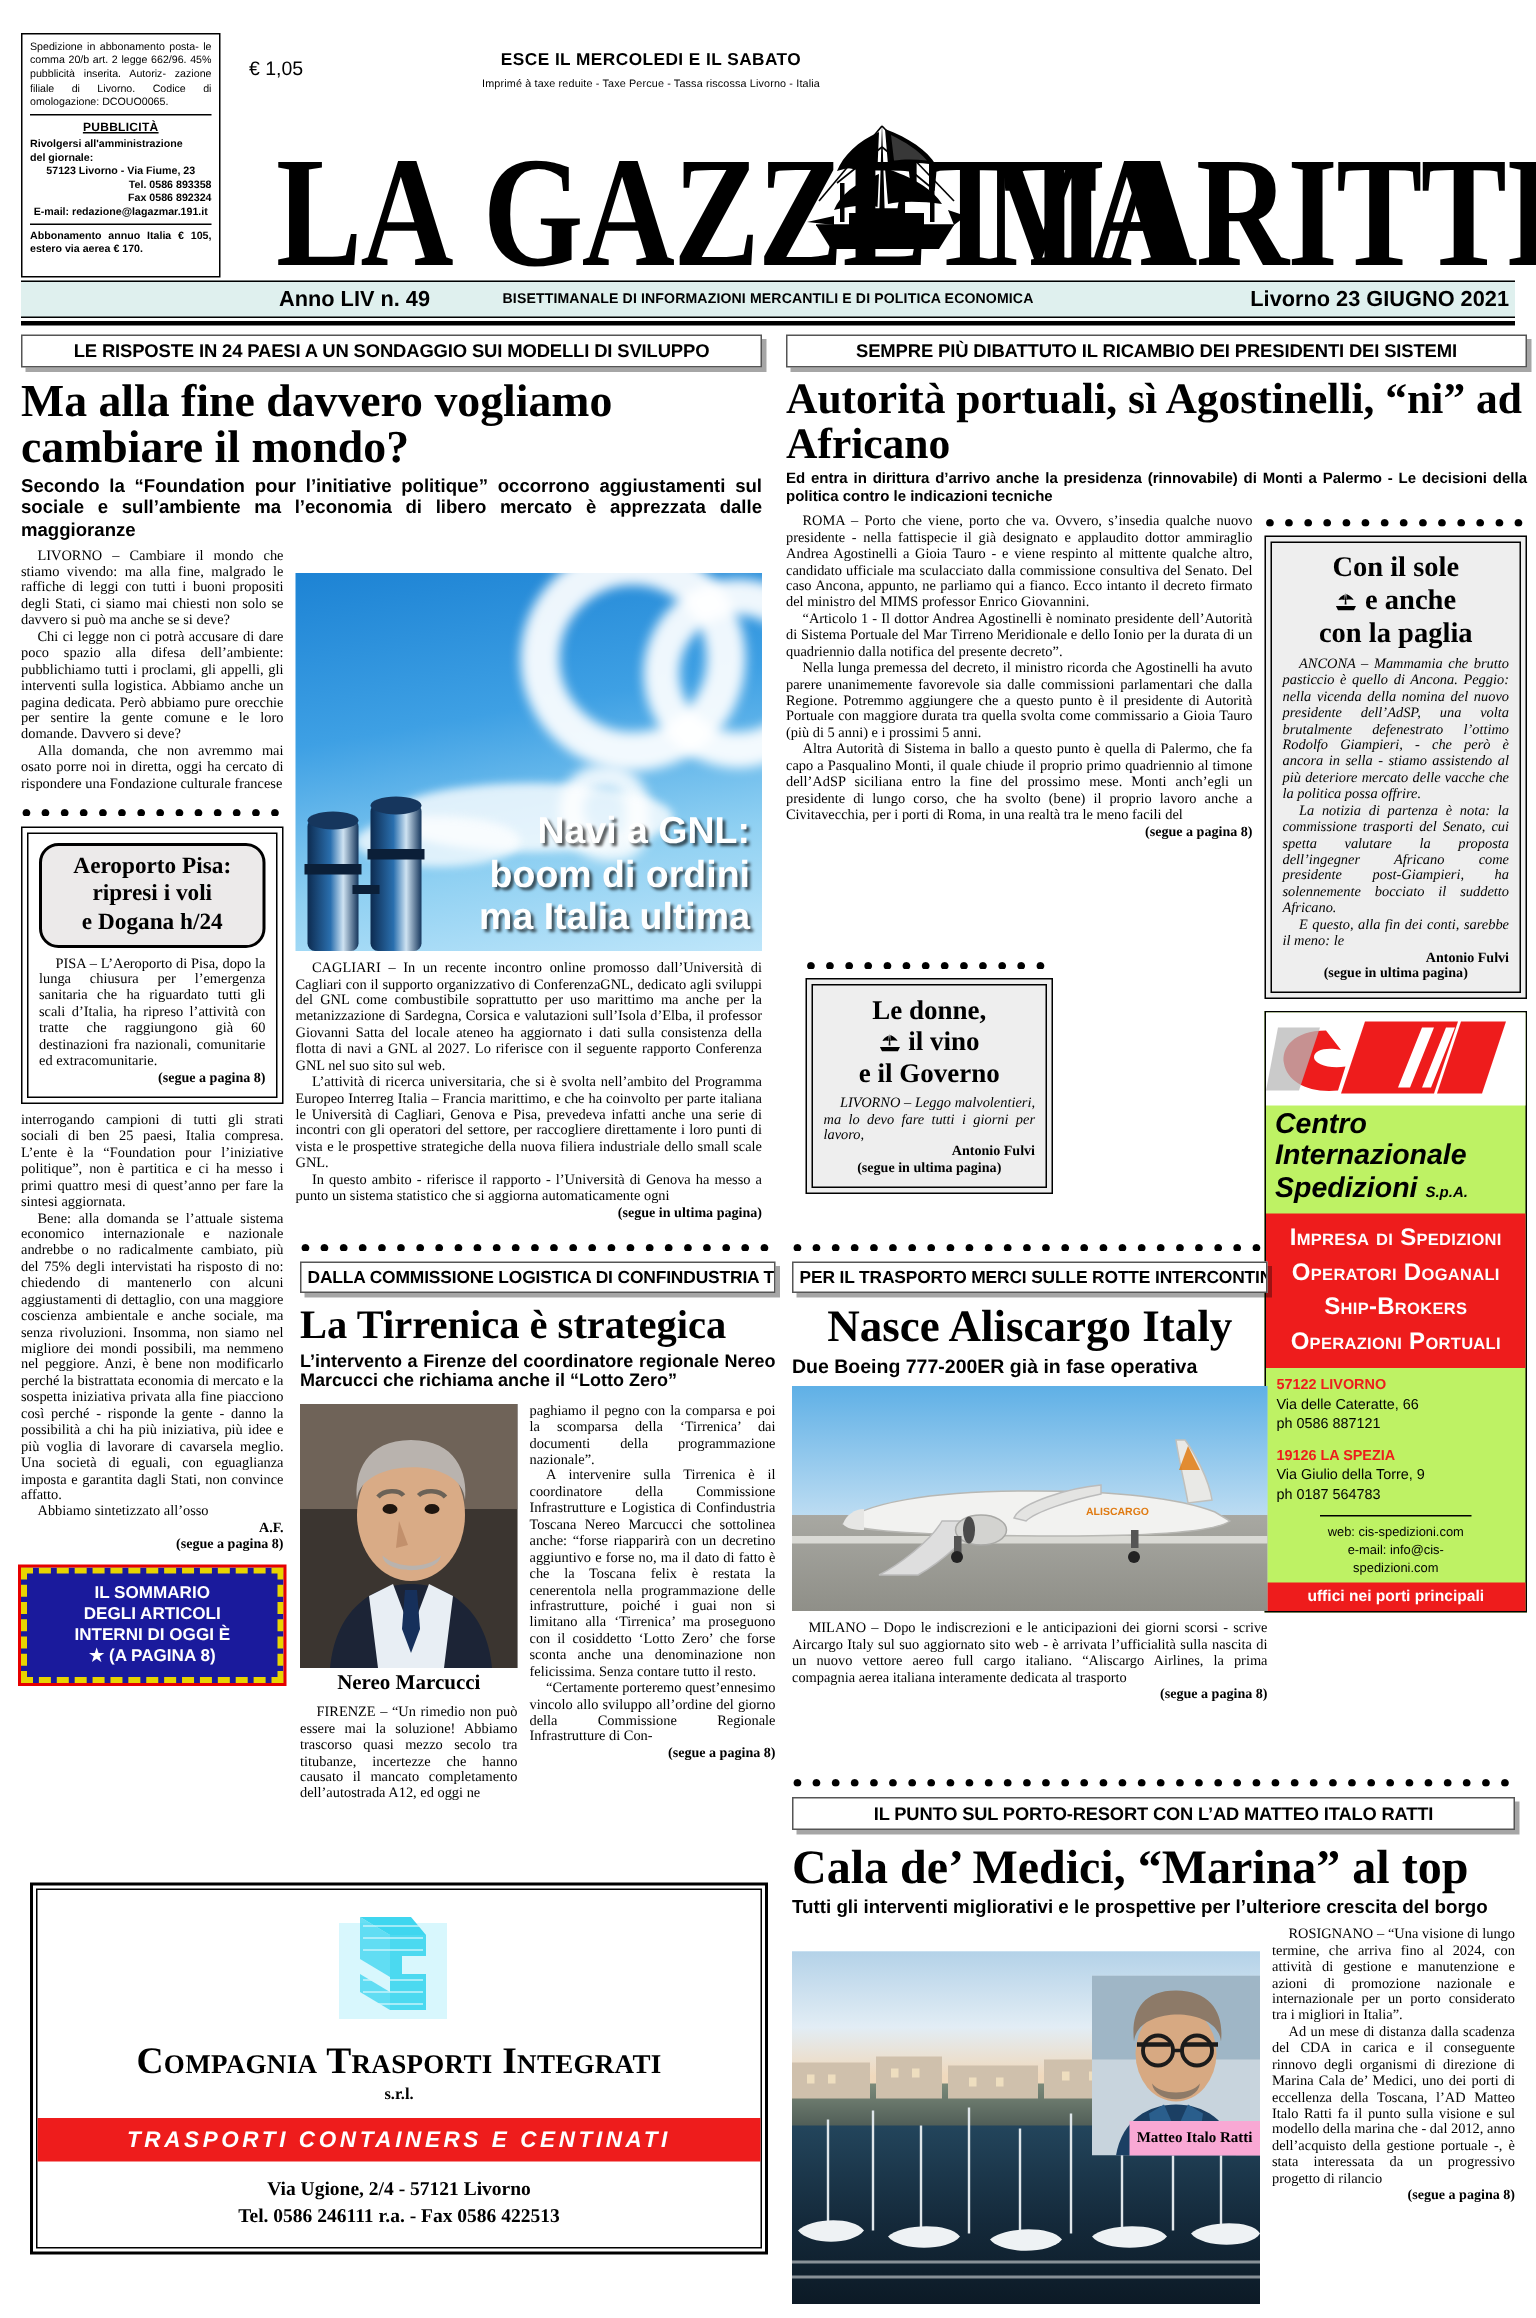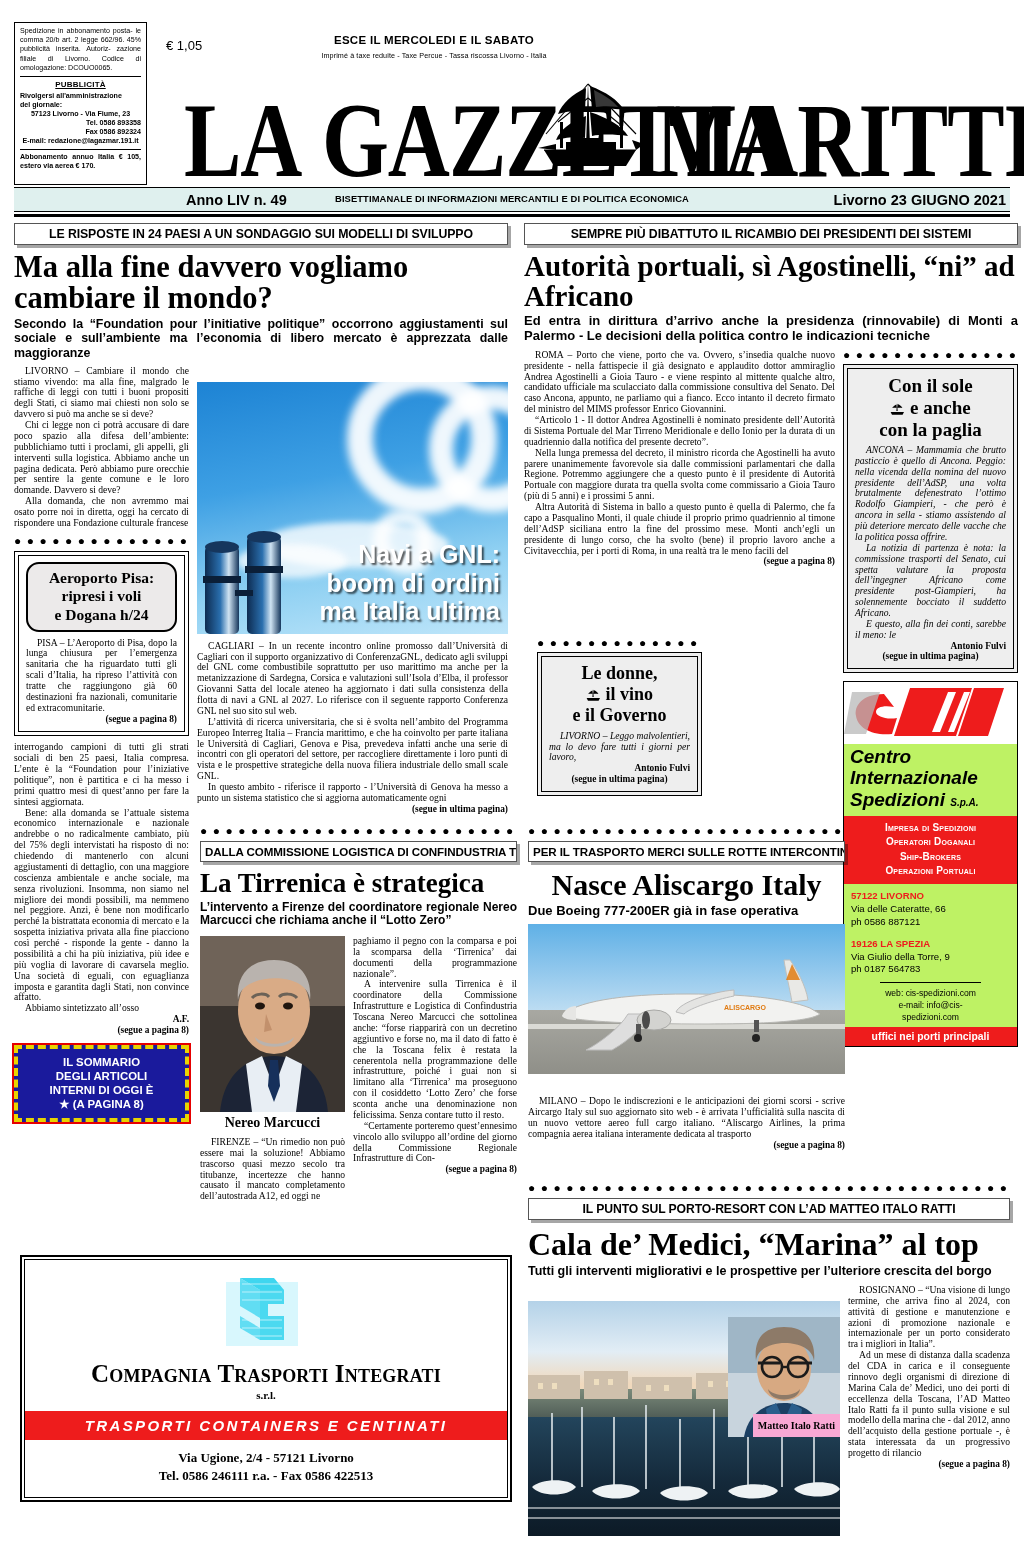--- a/index.html
+++ b/index.html
@@ -108,21 +108,21 @@
     text-align:center; font-family:"Liberation Sans", sans-serif;
     font-weight:bold; font-size:11.4px; line-height:1.25; padding:6px 2px;
     outline:2px solid #e60000; outline-offset:0px;
   }
 
   
   .cis { border:1px solid #000; background:#bef264; }
   .cis .logorow { height:62px; position:relative; background:#fff; overflow:hidden;}
   .cis .cisname { font-family:"Liberation Sans", sans-serif; font-weight:bold; font-style:italic; font-size:19px; line-height:1.12; padding:2px 6px 6px;}
   .cis .cisname .sp { font-size:10px; }
-  .cis .redband { background:#ee1c1c; color:#fff; text-align:center; font-family:"Liberation Sans", sans-serif; font-weight:bold; font-size:10px; line-height:1.45; padding:5px 0; font-variant:small-caps; letter-spacing:.2px;}
+  .cis .redband { background:#ee1c1c; color:#fff; text-align:center; font-family:"Liberation Sans", sans-serif; font-weight:bold; font-size:16px; line-height:1.45; padding:5px 0; font-variant:small-caps; letter-spacing:.2px;}
   .cis .addr { padding:6px 7px; font-family:"Liberation Sans", sans-serif; font-size:9.6px; line-height:1.35;}
   .cis .addr .city { color:#ee1c1c; font-weight:bold; }
   .cis .web { text-align:center; font-family:"Liberation Sans", sans-serif; font-size:8.6px; line-height:1.4; padding:4px; border-top:1px solid #000; margin:0 36px;}
   .cis .foot { background:#ee1c1c; color:#fff; text-align:center; font-family:"Liberation Sans", sans-serif; font-weight:bold; font-size:10.4px; padding:4px;}
 
   
   .cti { border:2px solid #000; background:#fff; padding:2px; }
   .cti .in { border:1px solid #000; padding:10px 0 8px; }
   .cti .ctiname { text-align:center; font-family:"Liberation Serif", serif; font-weight:bold; font-size:25px; letter-spacing:.2px; font-variant:small-caps;}
   .cti .srl { text-align:center; font-weight:bold; font-size:11px; margin-top:1px;}
@@ -295,21 +295,21 @@
           </div>
         </div>
       </div>
     </div>
 
     <div class="vsep"></div>
 
     <div class="rightpack">
       <div class="kicker">SEMPRE PIÙ DIBATTUTO IL RICAMBIO DEI PRESIDENTI DEI SISTEMI</div>
       <div class="headline" style="font-size:29px;font-family:'Liberation Serif',serif">Autorità portuali, sì Agostinelli, “ni” ad Africano</div>
-      <div class="sub" style="font-size:13px">Ed entra in dirittura d’arrivo anche la presidenza (rinnovabile) di Monti a Palermo - Le decisioni della politica contro le indicazioni tecniche</div>
+      <div class="sub" style="font-size:10px">Ed entra in dirittura d’arrivo anche la presidenza (rinnovabile) di Monti a Palermo - Le decisioni della politica contro le indicazioni tecniche</div>
 
       <div class="cols3" style="margin-top:6px">
 
         <div style="width:311px">
           <div class="body">
             <p>ROMA – Porto che viene, porto che va. Ovvero, s’insedia qualche nuovo presidente - nella fattispecie il già designato e applaudito dottor ammiraglio Andrea Agostinelli a Gioia Tauro - e viene respinto al mittente qualche altro, candidato ufficiale ma sculacciato dalla commissione consultiva del Senato. Del caso Ancona, appunto, ne parliamo qui a fianco. Ecco intanto il decreto firmato del ministro del MIMS professor Enrico Giovannini.</p>
             <p>“Articolo 1 - Il dottor Andrea Agostinelli è nominato presidente dell’Autorità di Sistema Portuale del Mar Tirreno Meridionale e dello Ionio per la durata di un quadriennio dalla notifica del presente decreto”.</p>
             <p>Nella lunga premessa del decreto, il ministro ricorda che Agostinelli ha avuto parere unanimemente favorevole sia dalle commissioni parlamentari che dalla Regione. Potremmo aggiungere che a questo punto è il presidente di Autorità Portuale con maggiore durata tra quella svolta come commissario a Gioia Tauro (più di 5 anni) e i prossimi 5 anni.</p>
             <p>Altra Autorità di Sistema in ballo a questo punto è quella di Palermo, che fa capo a Pasqualino Monti, il quale chiude il proprio primo quadriennio al timone dell’AdSP siciliana entro la fine del prossimo mese. Monti anch’egli un presidente di lungo corso, che ha svolto (bene) il proprio lavoro anche a Civitavecchia, per i porti di Roma, in una realtà tra le meno facili del</p>
             <div class="cont">(segue a pagina 8)</div>
@@ -473,21 +473,21 @@
         <rect x="108" y="100" width="5" height="12" fill="#555"></rect>
         <rect x="226" y="96" width="5" height="12" fill="#555"></rect>
         <circle cx="110" cy="114" r="4" fill="#222"></circle>
           <circle cx="228" cy="114" r="4" fill="#222"></circle>
         <path d="M34 92 C36 86 42 82 48 82 L48 96 C42 96 36 95 34 92Z" fill="#e6e6e4"></path>
         <text x="196" y="86" font-family="Liberation Sans, sans-serif" font-size="7" fill="#e07b12" font-weight="bold">ALISCARGO</text>
         <path d="M264 40 L272 56 L258 56Z" fill="#e07b12" opacity=".85"></path>
       </svg>
     </div>
 
-    <div class="body" style="margin-top:22px">
+    <div class="body" style="margin-top:7px">
       <p>MILANO – Dopo le indiscrezioni e le anticipazioni dei giorni scorsi - scrive Aircargo Italy sul suo aggiornato sito web - è arrivata l’ufficialità sulla nascita di un nuovo vettore aereo full cargo italiano. “Aliscargo Airlines, la prima compagnia aerea italiana interamente dedicata al trasporto</p>
       <div class="cont">(segue a pagina 8)</div>
     </div>
   </div>
 
   <div style="position:absolute; left:528px; top:1185px; width:482px;">
     <div class="dots" style="margin-bottom:7px">●●●●●●●●●●●●●●●●●●●●●●●●●●●●●●●●●●●●●●●●●●●●●</div>
     <div class="kicker" style="font-size:12.2px">IL PUNTO SUL PORTO-RESORT CON L’AD MATTEO ITALO RATTI</div>
     <div class="headline" style="font-size:32px;margin-top:8px">Cala de’ Medici, “Marina” al top</div>
     <div class="sub" style="font-size:12.5px">Tutti gli interventi migliorativi e le prospettive per l’ulteriore crescita del borgo</div>

